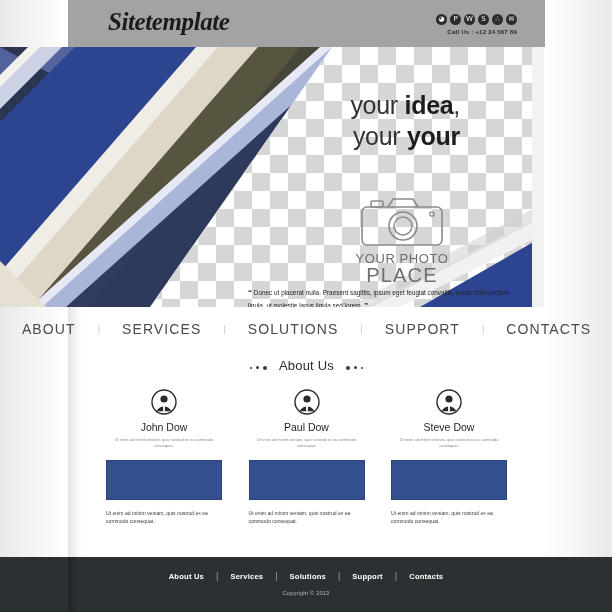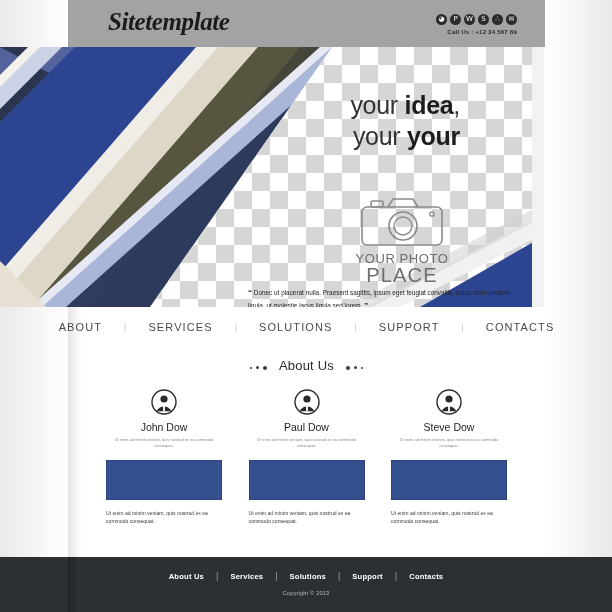--- a/index.html
+++ b/index.html
@@ -97,21 +97,21 @@
   .fold{
     position:absolute;left:0;top:0;width:14px;height:250px;
     background:linear-gradient(90deg,rgba(0,0,0,.10),rgba(0,0,0,0));
   }
 
   .nav{
     position:absolute;left:0;top:14px;width:477px;
     display:flex;justify-content:center;align-items:center;gap:0;
   }
   .nav a{
-    font-size:11px;letter-spacing:1.1px;color:#4a4a4a;
+    font-size:14px;letter-spacing:1.1px;color:#4a4a4a;
     text-decoration:none;padding:0 22px;display:inline-block;
   }
   .nav .sep{color:#c9c9c9;font-size:9px;}
 
   .secttitle{
     position:absolute;left:0;top:51px;width:477px;text-align:center;
     font-size:13px;color:#2c2c2c;letter-spacing:.2px;
   }
   .dots{display:inline-block;vertical-align:middle;margin:0 10px;}
   .dots i{display:inline-block;border-radius:50%;background:#3c3c3c;margin:0 2px;vertical-align:middle;}

